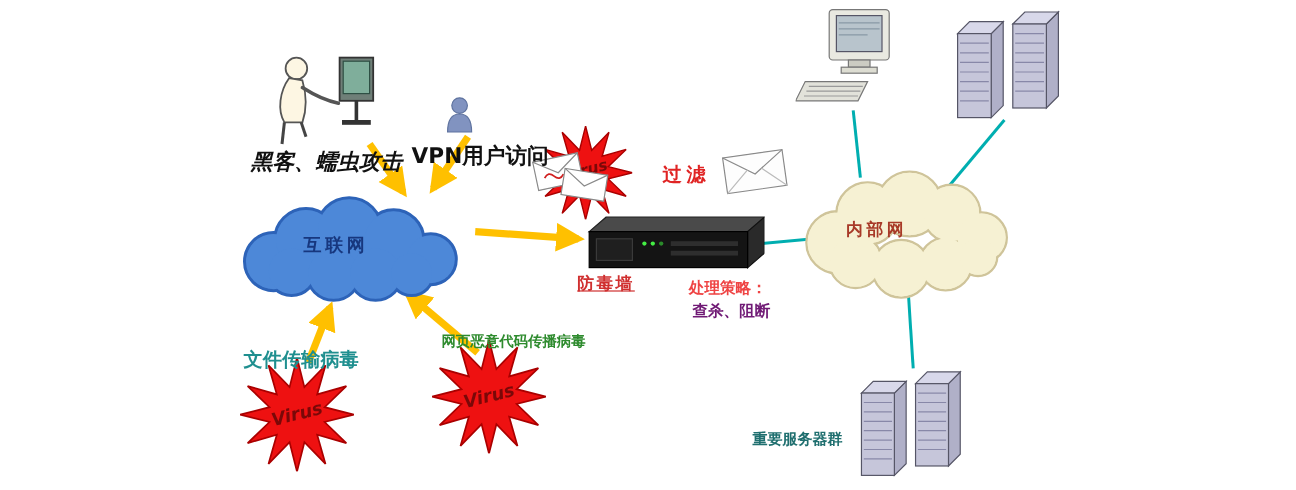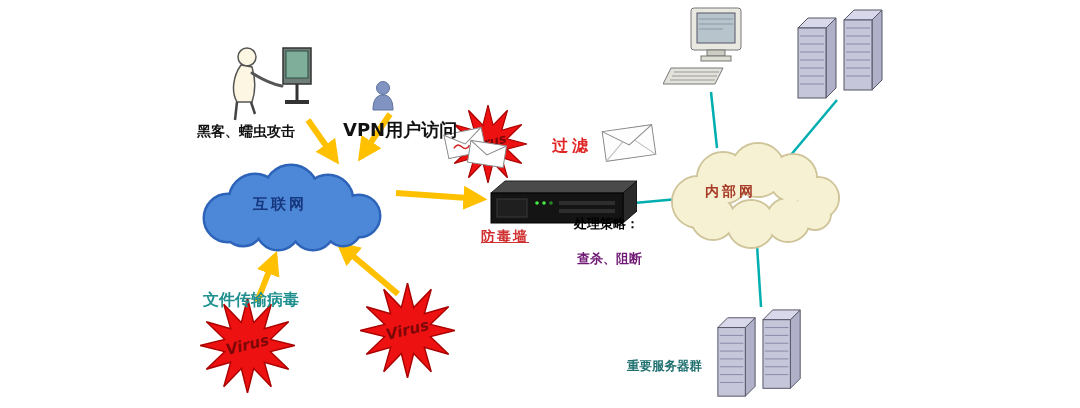--- a/index.html
+++ b/index.html
@@ -11,26 +11,26 @@
     background: #ffffff;
     overflow: hidden;
   }
   .abs { position: absolute; }
   .lbl {
     position: absolute;
     font-weight: 700;
     white-space: nowrap;
     z-index: 5;
   }
-  .lbl-hacker    { left: 197px; top: 123px; font-size: 14px; color: #111; }
+  .lbl-hacker    { left: 209px; top: 123px; font-size: 18px; color: #111; font-style: italic; }
   .lbl-vpn       { left: 343px; top: 118px; font-size: 18px; color: #111; }
   .lbl-internet  { left: 253px; top: 195px; font-size: 15px; color: #17377e; letter-spacing: 3px; }
   .lbl-filter    { left: 552px; top: 136px; font-size: 16px; color: #e02424; letter-spacing: 4px; }
   .lbl-firewall  { left: 481px; top: 228px; font-size: 14px; color: #d03030; letter-spacing: 2px; text-decoration: underline; }
-  .lbl-strategy-title   { left: 574px; top: 215px; font-size: 13px; color: #000000; font-weight: 700; text-align: center; }
+  .lbl-strategy-title   { left: 574px; top: 231px; font-size: 13px; color: #ef4444; font-weight: 700; text-align: center; }
   .lbl-strategy-actions { left: 577px; top: 250px; font-size: 13px; color: #701a75; font-weight: 700; }
   .lbl-intranet  { left: 705px; top: 183px; font-size: 14px; color: #a83a28; letter-spacing: 3px; font-family: Liberation Mono, monospace; }
   .lbl-filevirus { left: 203px; top: 290px; font-size: 16px; color: #1f8f8f; }
   .lbl-webvirus  { left: 368px; top: 276px; font-size: 12px; color: #2e8b2e; }
   .lbl-servers   { left: 627px; top: 358px; font-size: 12.5px; color: #1f6f6f; }
   .virus-text {
     position: absolute;
     left: 0; right: 0;
     text-align: center;
     font-weight: 700;
@@ -282,14 +282,15 @@
     <div class="virus-text" style="top:38px; font-size:15px;">Virus</div>
   </div>
   <div class="lbl lbl-filevirus">文件传输病毒</div>
 
   <div class="abs z3" style="left:360px; top:283px; width:95px; height:95px;">
     <svg width="95" height="95" viewBox="0 0 100 100">
       <polygon points="100,50 74.2,56.5 93.3,75 67.7,67.7 75,93.3 56.5,74.2 50,100 43.5,74.2 25,93.3 32.3,67.7 6.7,75 25.9,56.5 0,50 25.9,43.5 6.7,25 32.3,32.3 25,6.7 43.5,25.9 50,0 56.5,25.9 75,6.7 67.7,32.3 93.3,25 74.2,43.5" fill="#ee1111" stroke="#aa0000" stroke-width="1.5"></polygon>
     </svg>
     <div class="virus-text" style="top:38px; font-size:15px;">Virus</div>
   </div>
+  <div class="lbl lbl-webvirus">网页恶意代码传播病毒</div>
 
 </div>
 
 </body></html>

